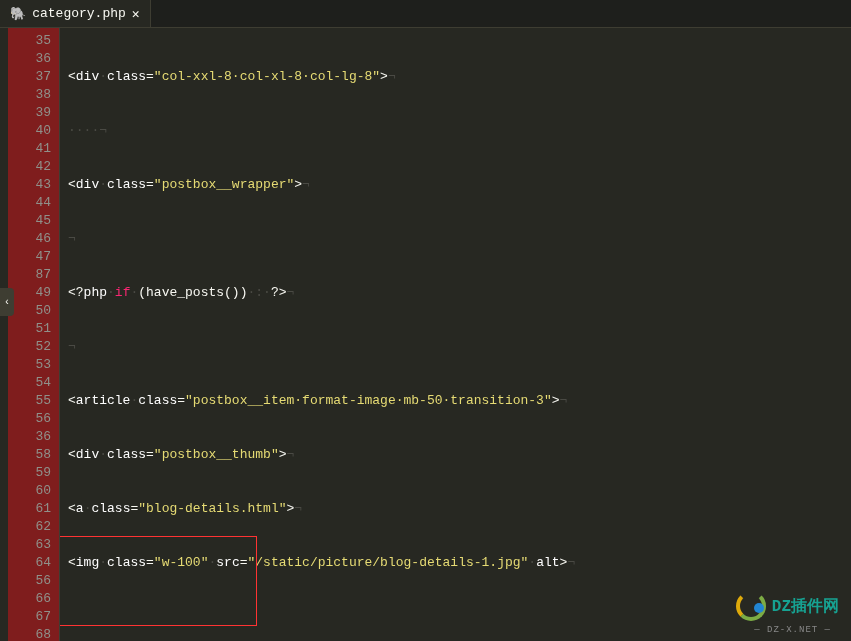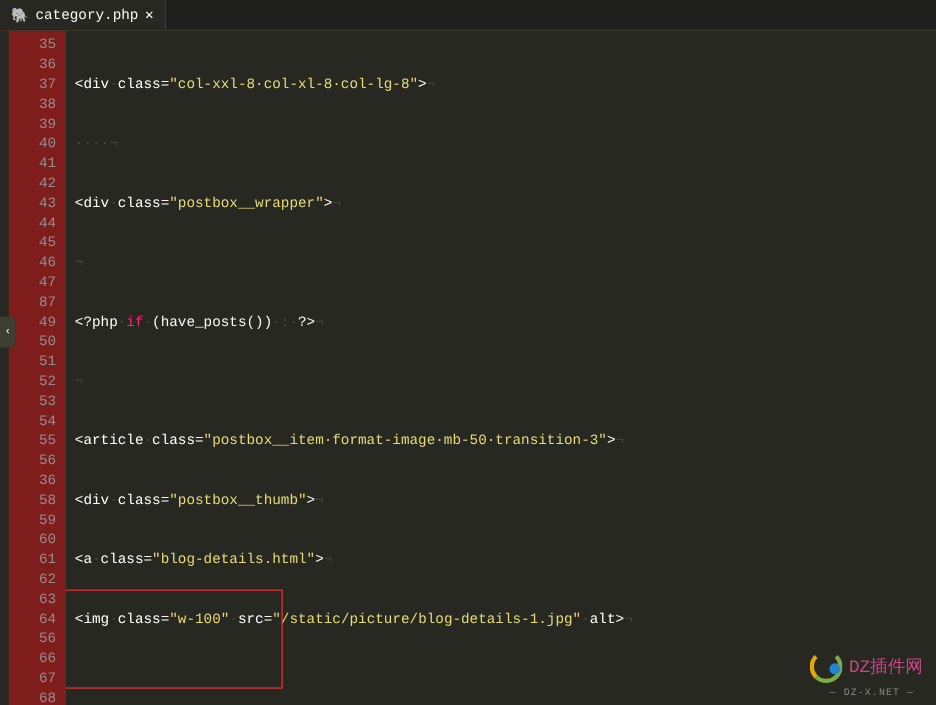--- a/index.html
+++ b/index.html
@@ -86,23 +86,23 @@
   pointer-events: none;
   z-index: 4;
 }
 .watermark {
   position: absolute;
   right: 12px;
   bottom: 20px;
   display: flex;
   align-items: center;
   gap: 6px;
-  color: #ec4899;
+  color: #14b8a6;
   font-size: 16px;
-  font-weight: normal;
+  font-weight: bold;
   opacity: 0.85;
 }
 .wm-logo {
   width: 30px;
   height: 30px;
   border-radius: 50%;
   border: 4px solid #8bc34a;
   border-left-color: #ffc107;
   border-top-color: transparent;
   position: relative;

